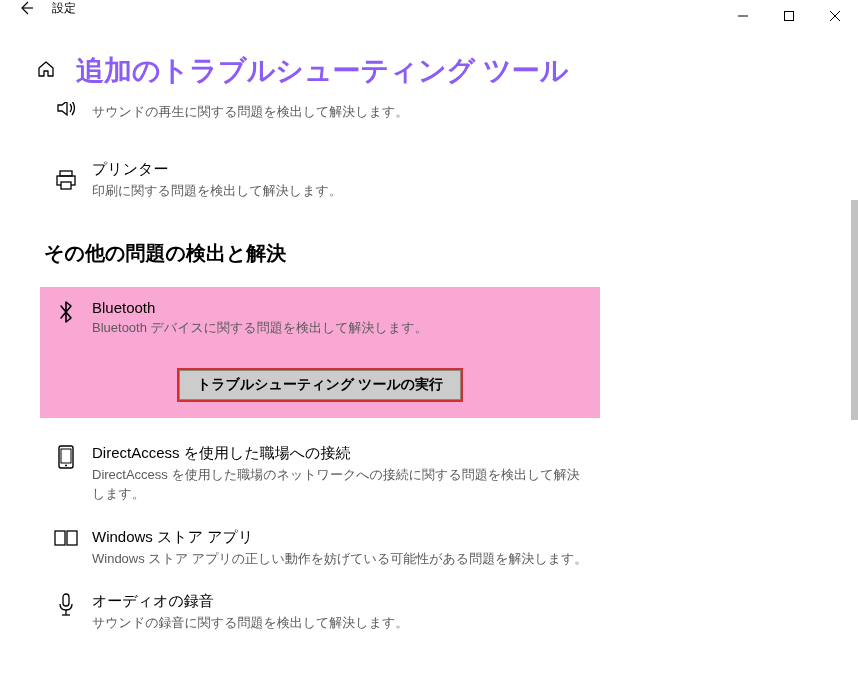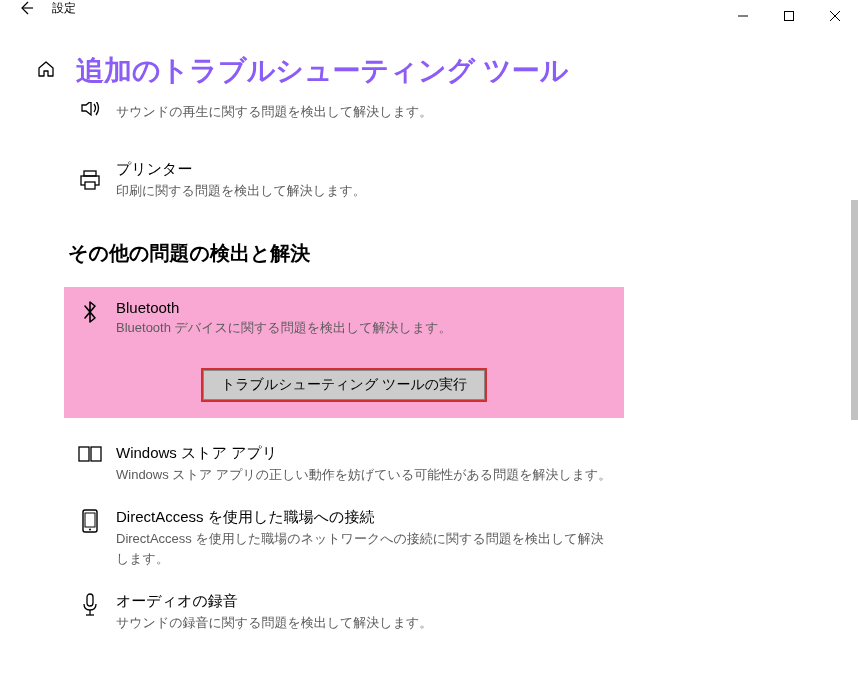--- a/index.html
+++ b/index.html
@@ -50,25 +50,24 @@
   }
   .home-ic {
     margin-right: 20px;
   }
   .page-title {
     font-size: 28px;
     font-weight: 600;
     color: #8b5cf6;
   }
   .content {
-    padding: 0 24px 0 32px;
+    padding: 0 24px 0 40px;
     height: 590px;
     overflow: hidden;
     position: relative;
-    margin-left: 32px;
   }
   .scrollbar {
     position: absolute;
     right: 0;
     top: 200px;
     width: 7px;
     height: 220px;
     background: #c2c2c2;
   }
   .item {
@@ -126,20 +125,21 @@
   }
   .run-btn {
     background: #cccccc;
     border: 2px solid #d13030;
     padding: 6px 18px;
     font-size: 14px;
     font-family: inherit;
     cursor: pointer;
     outline: 1px solid #888;
     outline-offset: -3px;
+    font-weight: bold;
   }
 </style>
 </head>
 <body>
 
 <div class="titlebar">
   <span class="back-arrow">
     <svg width="16" height="16" viewBox="0 0 16 16">
         <path d="M10 2 L4 8 L10 14" stroke="#000" stroke-width="1.2" fill="none"></path>
         <path d="M4 8 L15 8" stroke="#000" stroke-width="1.2"></path>
@@ -218,42 +218,42 @@
         <div class="item-desc">Bluetooth デバイスに関する問題を検出して解決します。</div>
       </div>
     </div>
     <div class="run-row">
       <button class="run-btn">トラブルシューティング ツールの実行</button>
     </div>
   </div>
 
   <div class="item">
     <div class="ic">
-      <svg width="24" height="20" viewBox="0 0 24 20">
-          <rect x="1" y="3" width="10" height="14" stroke="#000" stroke-width="1.3" fill="none"></rect>
-          <rect x="13" y="3" width="10" height="14" stroke="#000" stroke-width="1.3" fill="none"></rect>
-        </svg>
-    </div>
-    <div class="item-body">
-      <div class="item-title">Windows ストア アプリ</div>
-      <div class="item-desc">Windows ストア アプリの正しい動作を妨げている可能性がある問題を解決します。</div>
-    </div>
-  </div>
-
-  <div class="item">
-    <div class="ic">
       <svg width="18" height="26" viewBox="0 0 18 26">
           <rect x="2" y="2" width="14" height="22" rx="2" stroke="#000" stroke-width="1.4" fill="none"></rect>
           <rect x="4" y="5" width="10" height="14" stroke="#000" stroke-width="1" fill="none"></rect>
           <circle cx="9" cy="21.5" r="1" fill="#000"></circle>
         </svg>
     </div>
     <div class="item-body">
       <div class="item-title">DirectAccess を使用した職場への接続</div>
       <div class="item-desc">DirectAccess を使用した職場のネットワークへの接続に関する問題を検出して解決します。</div>
+    </div>
+  </div>
+
+  <div class="item">
+    <div class="ic">
+      <svg width="24" height="20" viewBox="0 0 24 20">
+          <rect x="1" y="3" width="10" height="14" stroke="#000" stroke-width="1.3" fill="none"></rect>
+          <rect x="13" y="3" width="10" height="14" stroke="#000" stroke-width="1.3" fill="none"></rect>
+        </svg>
+    </div>
+    <div class="item-body">
+      <div class="item-title">Windows ストア アプリ</div>
+      <div class="item-desc">Windows ストア アプリの正しい動作を妨げている可能性がある問題を解決します。</div>
     </div>
   </div>
 
   <div class="item">
     <div class="ic">
       <svg width="18" height="26" viewBox="0 0 18 26">
           <rect x="6" y="2" width="6" height="12" rx="3" stroke="#000" stroke-width="1.3" fill="none"></rect>
           <path d="M3 12 Q3 18 9 18 Q15 18 15 12" stroke="#000" stroke-width="1.3" fill="none"></path>
           <line x1="9" y1="18" x2="9" y2="23" stroke="#000" stroke-width="1.3"></line>
           <line x1="5" y1="23" x2="13" y2="23" stroke="#000" stroke-width="1.3"></line>

